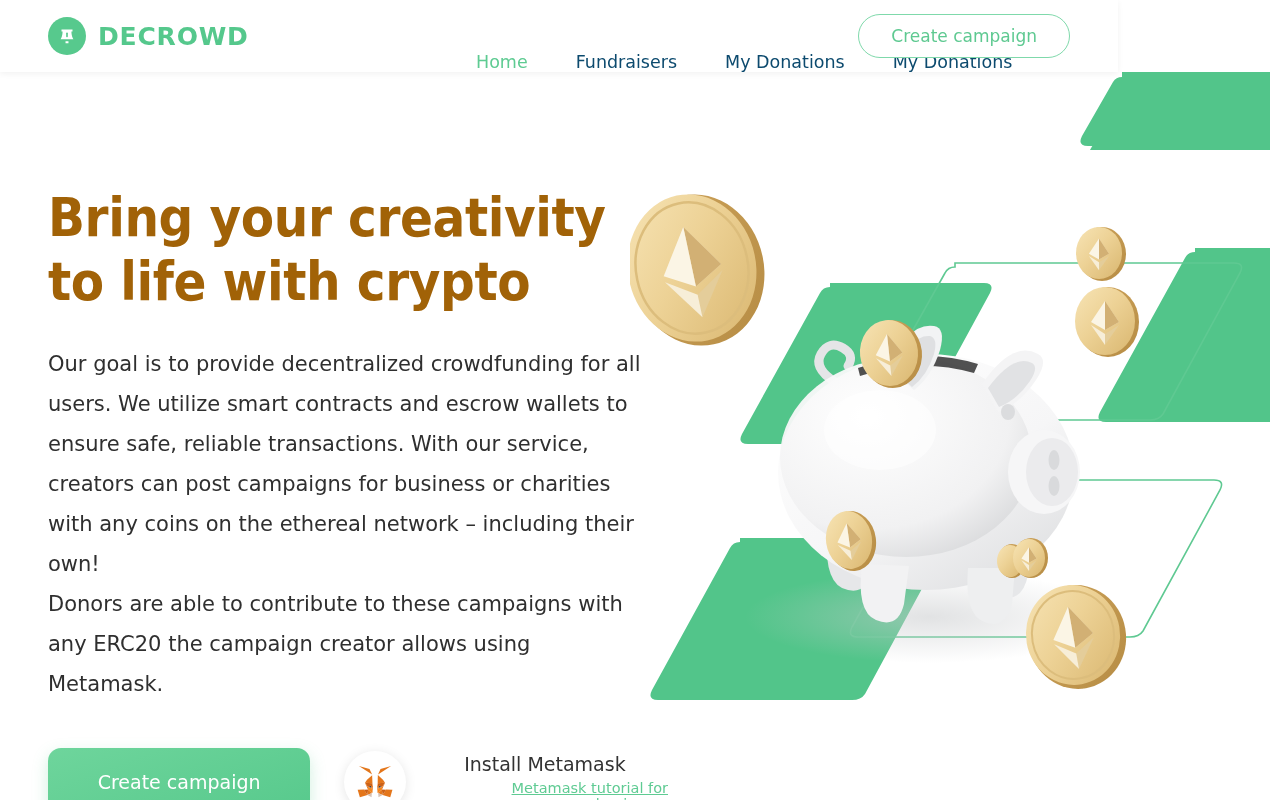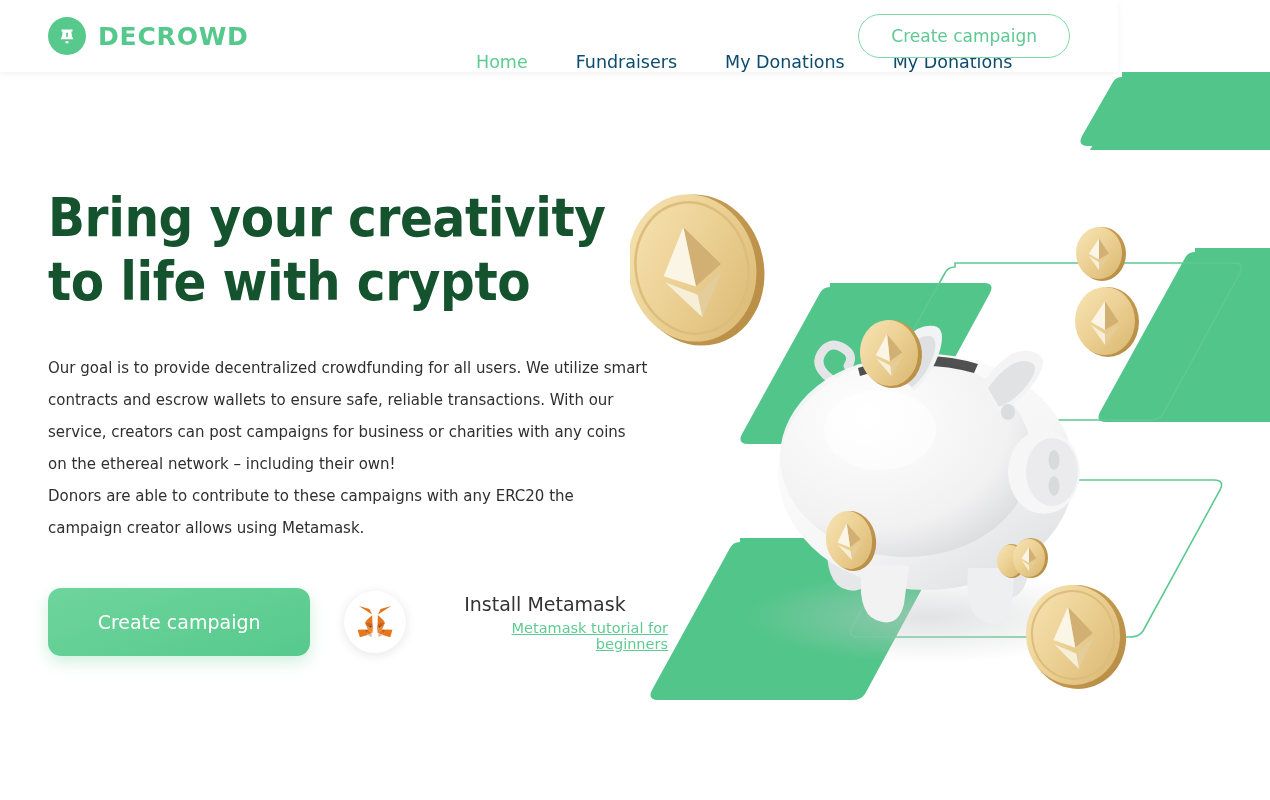--- a/index.html
+++ b/index.html
@@ -73,29 +73,29 @@
   
   .hero-left {
     position: absolute; left: 48px; top: 186px;
     width: 620px; z-index: 20;
   }
   .headline {
     font-family: "DejaVu Sans Condensed", "Liberation Sans Narrow", "Liberation Sans", sans-serif;
     font-size: 54px;
     font-weight: 700;
     line-height: 64px;
-    color: #14532d;
+    color: #a16207;
     letter-spacing: -0.4px;
     max-width: 600px;
   }
   .subtext {
-    margin-top: 38px;
-    font-family: "DejaVu Sans", sans-serif;
-    font-size: 15px;
-    line-height: 32px;
+    margin-top: 30px;
+    font-family: "DejaVu Sans", sans-serif;
+    font-size: 21px;
+    line-height: 40px;
     color: #2f2f2f;
     max-width: 600px;
     white-space: pre-line;
   }
 
   .cta-row {
     margin-top: 44px;
     display: flex; align-items: center; gap: 34px;
   }
   .btn-primary {

